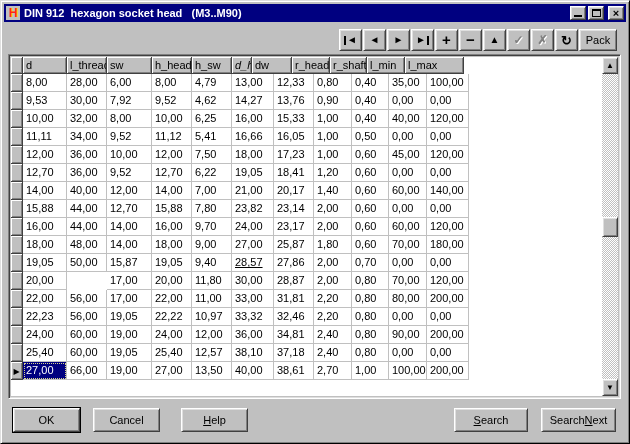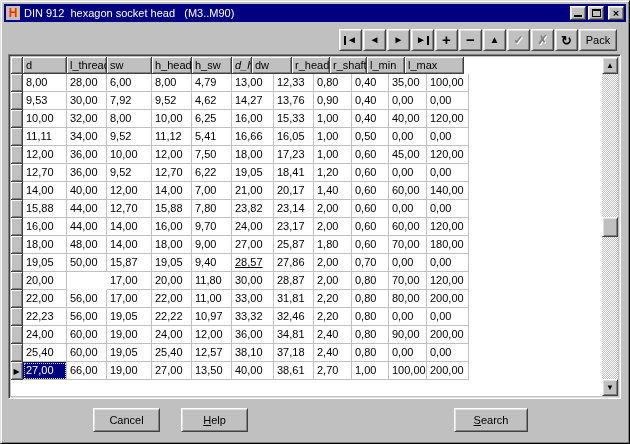--- a/index.html
+++ b/index.html
@@ -17,21 +17,21 @@
     position:absolute; left:3px; right:3px; top:3px; height:18px;
     background:#000080; display:flex; align-items:center; padding:0 2px;
   }
   .app-icon {
     width:14px; height:14px; background:#c0c0c0; margin-right:4px;
     display:flex; align-items:center; justify-content:center;
     font-weight:bold; font-size:12px; color:#ff2020;
     text-shadow: 1px 0 0 #ffdd00; flex:0 0 auto;
   }
   .title {
-    color:#fff; font-weight:normal; font-size:11px; white-space:pre;
+    color:#fff; font-weight:bold; font-size:11px; white-space:pre;
     flex:1 1 auto; overflow:hidden;
   }
   .winbtns { display:flex; gap:2px; flex:0 0 auto; }
   .wbtn {
     width:16px; height:14px; background:#c0c0c0;
     border:1px solid; border-color:#fff #404040 #404040 #fff;
     box-shadow: inset 1px 1px 0 #dfdfdf, inset -1px -1px 0 #808080;
     display:flex; align-items:center; justify-content:center;
   }
   .wbtn.close-gap { margin-left:2px; }
@@ -444,29 +444,39 @@
           <span>▲</span>
         </div>
         <div class="sb-thumb"></div>
         <div class="sb-btn sb-down">
           <span>▼</span>
         </div>
       </div>
     </div>
   </div>
 
+  <button class="btn btn-ok default">
+    <span>OK</span>
+      <span class="mn"></span>
+      <span></span>
+  </button>
   <button class="btn btn-cancel">
     <span>Cancel</span>
       <span class="mn"></span>
       <span></span>
   </button>
   <button class="btn btn-help">
     <span></span>
       <span class="mn">H</span>
       <span>elp</span>
   </button>
   <button class="btn btn-search">
     <span></span>
       <span class="mn">S</span>
       <span>earch</span>
   </button>
+  <button class="btn btn-searchnext">
+    <span>Search </span>
+      <span class="mn">N</span>
+      <span>ext</span>
+  </button>
 
 </div>
 
 </body></html>

